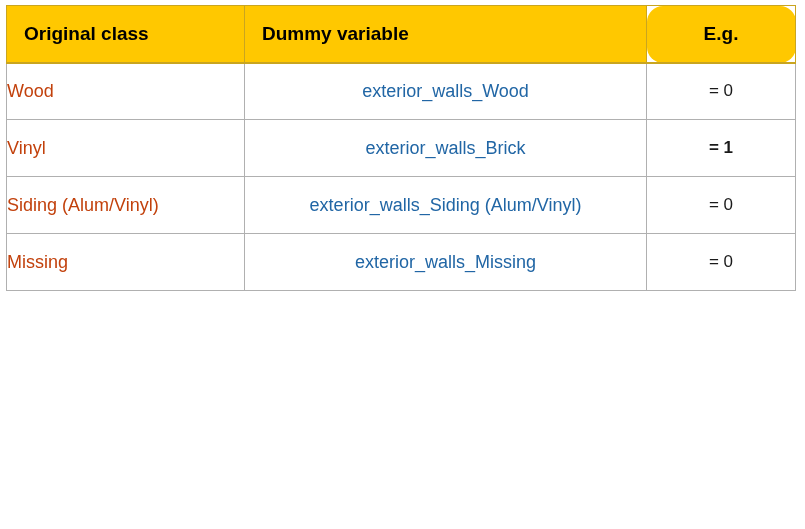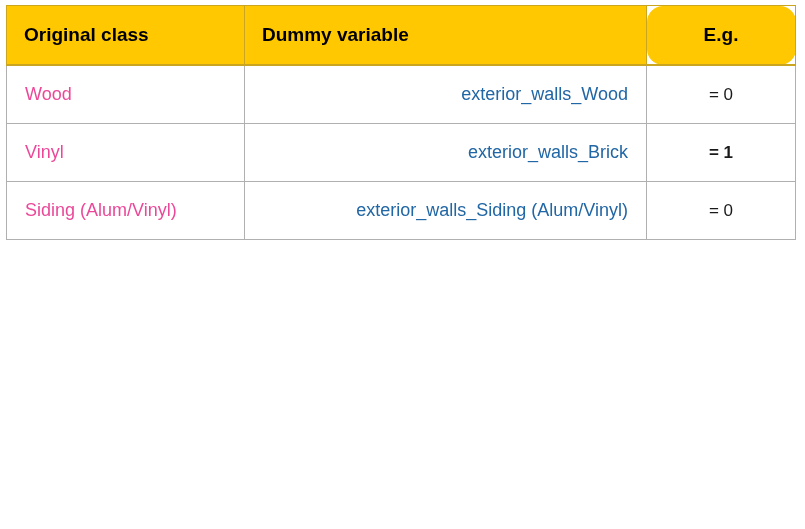--- a/index.html
+++ b/index.html
@@ -32,21 +32,21 @@
     background: #ffffff;
   }
 
   .dummy-table col.col-original { width: 238px; }
   .dummy-table col.col-dummy    { width: 402px; }
   .dummy-table col.col-eg       { width: 149px; }
 
   .dummy-table th,
   .dummy-table td {
     border: 1px solid #b0b0b0;
-    padding: 18px;
+    padding: 0;
     height: 57px;
     box-sizing: border-box;
     vertical-align: middle;
     background: #ffffff;
   }
 
   
   .dummy-table thead th {
     background: #ffc800;
     color: #000000;
@@ -64,27 +64,27 @@
   .dummy-table thead th.th-eg {
     text-align: center;
     border-radius: 16px;
   }
 
   
   .cell-original {
     text-align: left;
     padding-left: 17px;
     font-size: 18px;
-    color: #ec4899;
+    color: #c2410c;
     font-weight: normal;
     white-space: nowrap;
   }
 
   .cell-dummy {
-    text-align: right;
+    text-align: center;
     padding-left: 17px;
     font-size: 18px;
     color: #2166a5;
     font-weight: normal;
     white-space: nowrap;
   }
 
   .cell-eg {
     text-align: center;
     font-size: 17px;
@@ -125,16 +125,21 @@
       <tr>
         <td class="cell-original">Vinyl</td>
         <td class="cell-dummy">exterior_walls_Brick</td>
         <td class="cell-eg is-highlighted">= 1</td>
       </tr>
       <tr>
         <td class="cell-original">Siding (Alum/Vinyl)</td>
         <td class="cell-dummy">exterior_walls_Siding (Alum/Vinyl)</td>
         <td class="cell-eg">= 0</td>
       </tr>
+      <tr>
+        <td class="cell-original">Missing</td>
+        <td class="cell-dummy">exterior_walls_Missing</td>
+        <td class="cell-eg">= 0</td>
+      </tr>
     </tbody>
   </table>
 
 </div>
 
 </body></html>

